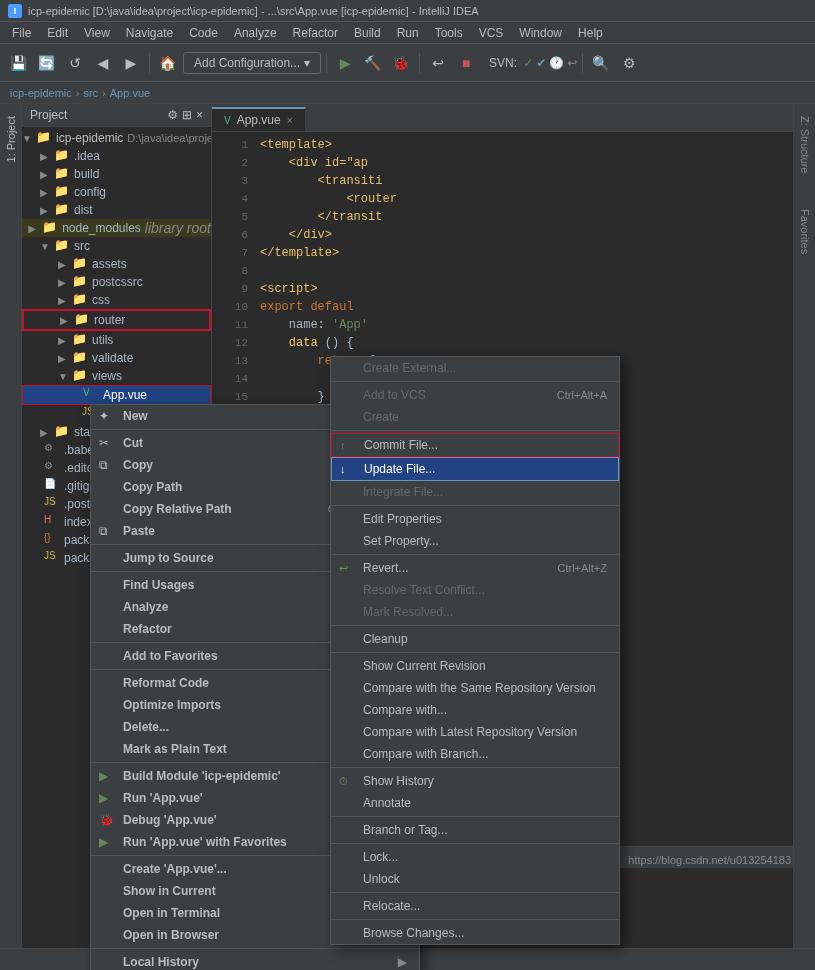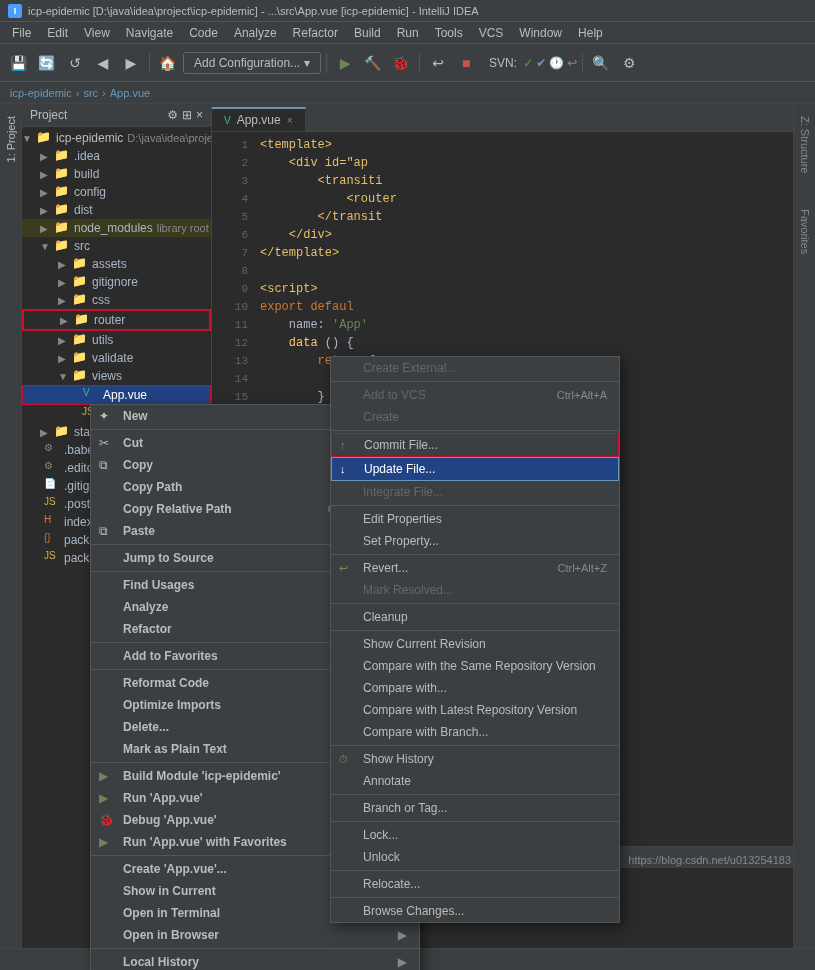--- a/index.html
+++ b/index.html
@@ -164,21 +164,21 @@
     }
     .tree-indent { display: inline-block; }
     .tree-arrow { width: 14px; font-size: 10px; color: #888; flex-shrink: 0; }
     .tree-icon { width: 16px; height: 16px; margin-right: 4px; flex-shrink: 0; font-size: 12px; }
     .folder-icon { color: #dcb67a; }
     .file-icon-vue { color: #42b883; font-size: 10px; }
     .file-icon-js { color: #d4b44a; font-size: 10px; }
     .file-icon-json { color: #cc7832; font-size: 10px; }
     .file-icon-txt { color: #888; font-size: 10px; }
     .file-icon-html { color: #e8734a; font-size: 10px; }
-    .lib-root { color: #888; font-size: 11px; }
+    .lib-root { color: #888; font-size: 14px; font-style: italic; }
     .yellow-bg { background: #3a3a1f; }
 
     
     #editor-area {
       flex: 1;
       background: #2b2b2b;
       display: flex;
       flex-direction: column;
       position: relative;
     }
@@ -496,21 +496,21 @@
         <span class="tree-indent" style="width:36px;"></span>
         <span class="tree-arrow">▶</span>
         <span class="tree-icon folder-icon">📁</span>
         <span>assets</span>
       </div>
 
       <div class="tree-item">
         <span class="tree-indent" style="width:36px;"></span>
         <span class="tree-arrow">▶</span>
         <span class="tree-icon folder-icon">📁</span>
-        <span>gitignore</span>
+        <span>postcssrc</span>
       </div>
 
       <div class="tree-item">
         <span class="tree-indent" style="width:36px;"></span>
         <span class="tree-arrow">▶</span>
         <span class="tree-icon folder-icon">📁</span>
         <span>css</span>
       </div>
 
       <div class="tree-item red-box" style="border:1px solid #c8102e;">
@@ -862,20 +862,24 @@
       <span>Set Property...</span>
     </div>
     <div class="sub-sep"></div>
     <div class="sub-item">
       <span class="sub-icon">↩</span>
       <span>Revert...</span>
       <span class="sub-shortcut">Ctrl+Alt+Z</span>
     </div>
     <div class="sub-item disabled">
       <span class="sub-icon"></span>
+      <span>Resolve Text Conflict...</span>
+    </div>
+    <div class="sub-item disabled">
+      <span class="sub-icon"></span>
       <span>Mark Resolved...</span>
     </div>
     <div class="sub-sep"></div>
     <div class="sub-item">
       <span class="sub-icon"></span>
       <span>Cleanup</span>
     </div>
     <div class="sub-sep"></div>
     <div class="sub-item">
       <span class="sub-icon"></span>

